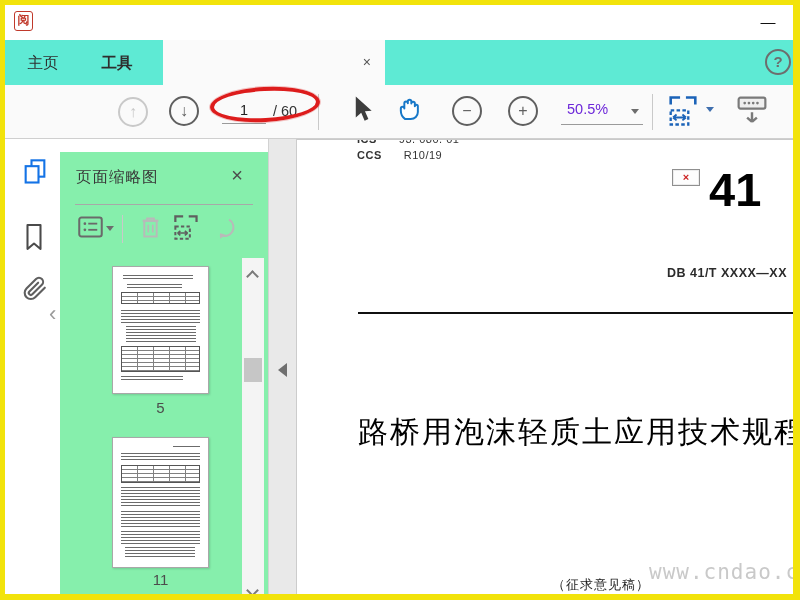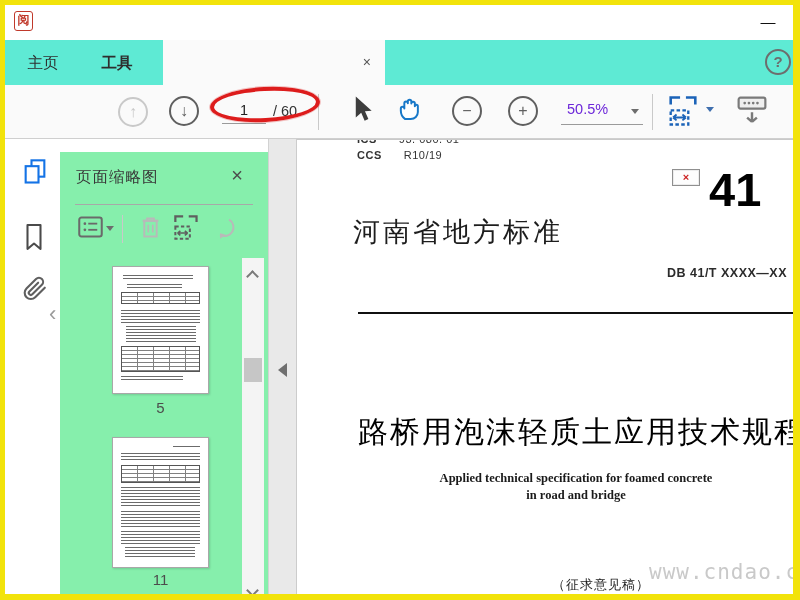--- a/index.html
+++ b/index.html
@@ -247,28 +247,23 @@
 
   <div class="splitter">
     <div class="collapse-tri"></div>
   </div>
 
   <div class="docpane">
     <div class="ics-line"><b>ICS</b><span>93. 080. 01</span></div>
     <div class="ccs-line"><b>CCS</b><span>R10/19</span></div>
     <div class="broken-img">×</div>
     <div class="emblem-num">41</div>
-    <div class="region-std">河南省地方标准</div>
     <div class="std-code">DB 41/T XXXX—XX</div>
     <div class="cover-rule"></div>
     <div class="doc-title-cn">路桥用泡沫轻质土应用技术规程</div>
-    <div class="doc-title-en">
-      <div>Applied technical specification for foamed concrete</div>
-      <div>in road and bridge</div>
-    </div>
     <div class="draft-note">（征求意见稿）</div>
     <div class="watermark">www.cndao.com</div>
   </div>
 
   <div class="fr t"></div>
   <div class="fr l"></div>
   <div class="fr r"></div>
   <div class="fr b"></div>
 </div>
 

